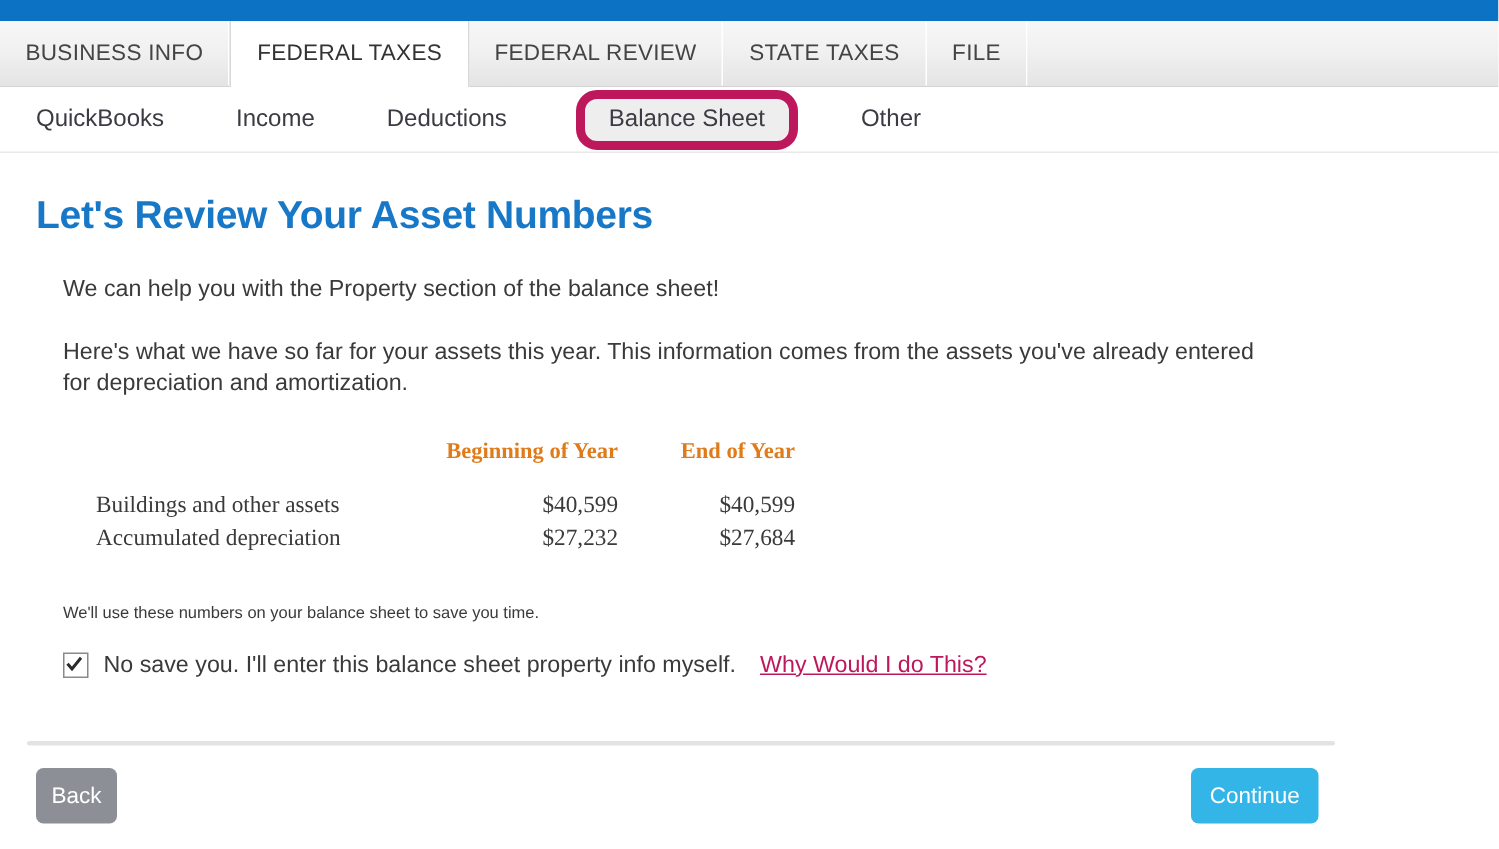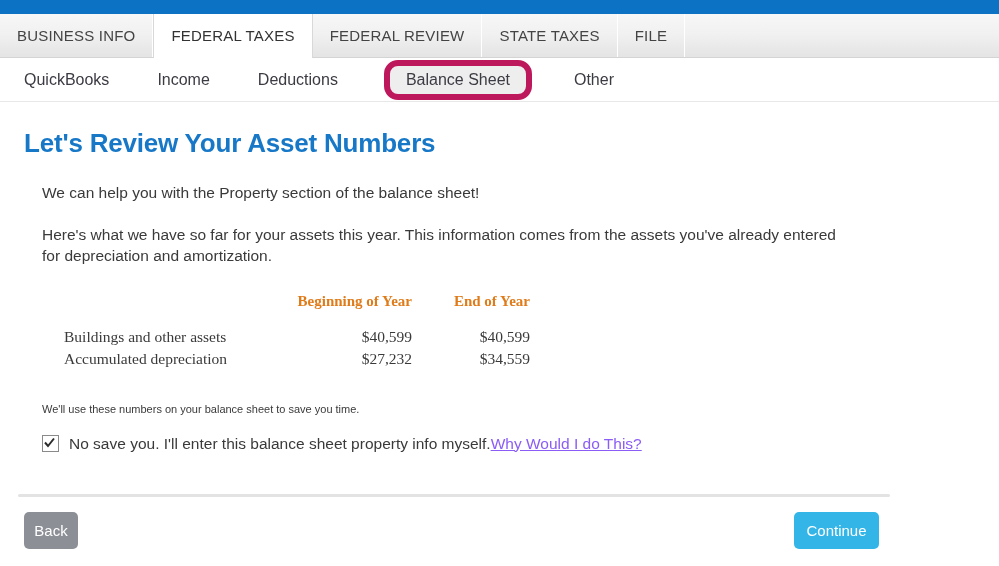--- a/index.html
+++ b/index.html
@@ -154,25 +154,25 @@
     position: relative;
     flex: none;
     cursor: pointer;
   }
   .checkbox svg { display: block; }
   .check-label {
     color: #3a3a3a;
     font-size: 15.5px;
   }
   .why-link {
-    color: #8b5cf6;
+    color: #be185d;
     text-decoration: underline;
     font-size: 15.5px;
     cursor: pointer;
-    margin-left: 0;
+    margin-left: 16px;
   }
 
   
   .footer-divider {
     position: absolute;
     left: 18px;
     top: 494px;
     width: 872px;
     height: 3px;
     background: #e3e3e3;
@@ -270,21 +270,21 @@
     </thead>
     <tbody>
       <tr>
         <td class="label">Buildings and other assets</td>
         <td class="num">$40,599</td>
         <td class="num">$40,599</td>
       </tr>
       <tr>
         <td class="label">Accumulated depreciation</td>
         <td class="num">$27,232</td>
-        <td class="num">$34,559</td>
+        <td class="num">$27,684</td>
       </tr>
     </tbody>
   </table>
 
   <p class="closing-text">We'll use these numbers on your balance sheet to save you time.</p>
 
   <div class="check-row">
     <div class="checkbox">
       <svg width="13" height="13" viewBox="0 0 13 13">
         <polyline points="2,6.5 5,10 11,2.5" fill="none" stroke="#2b2b2b" stroke-width="2"></polyline>

